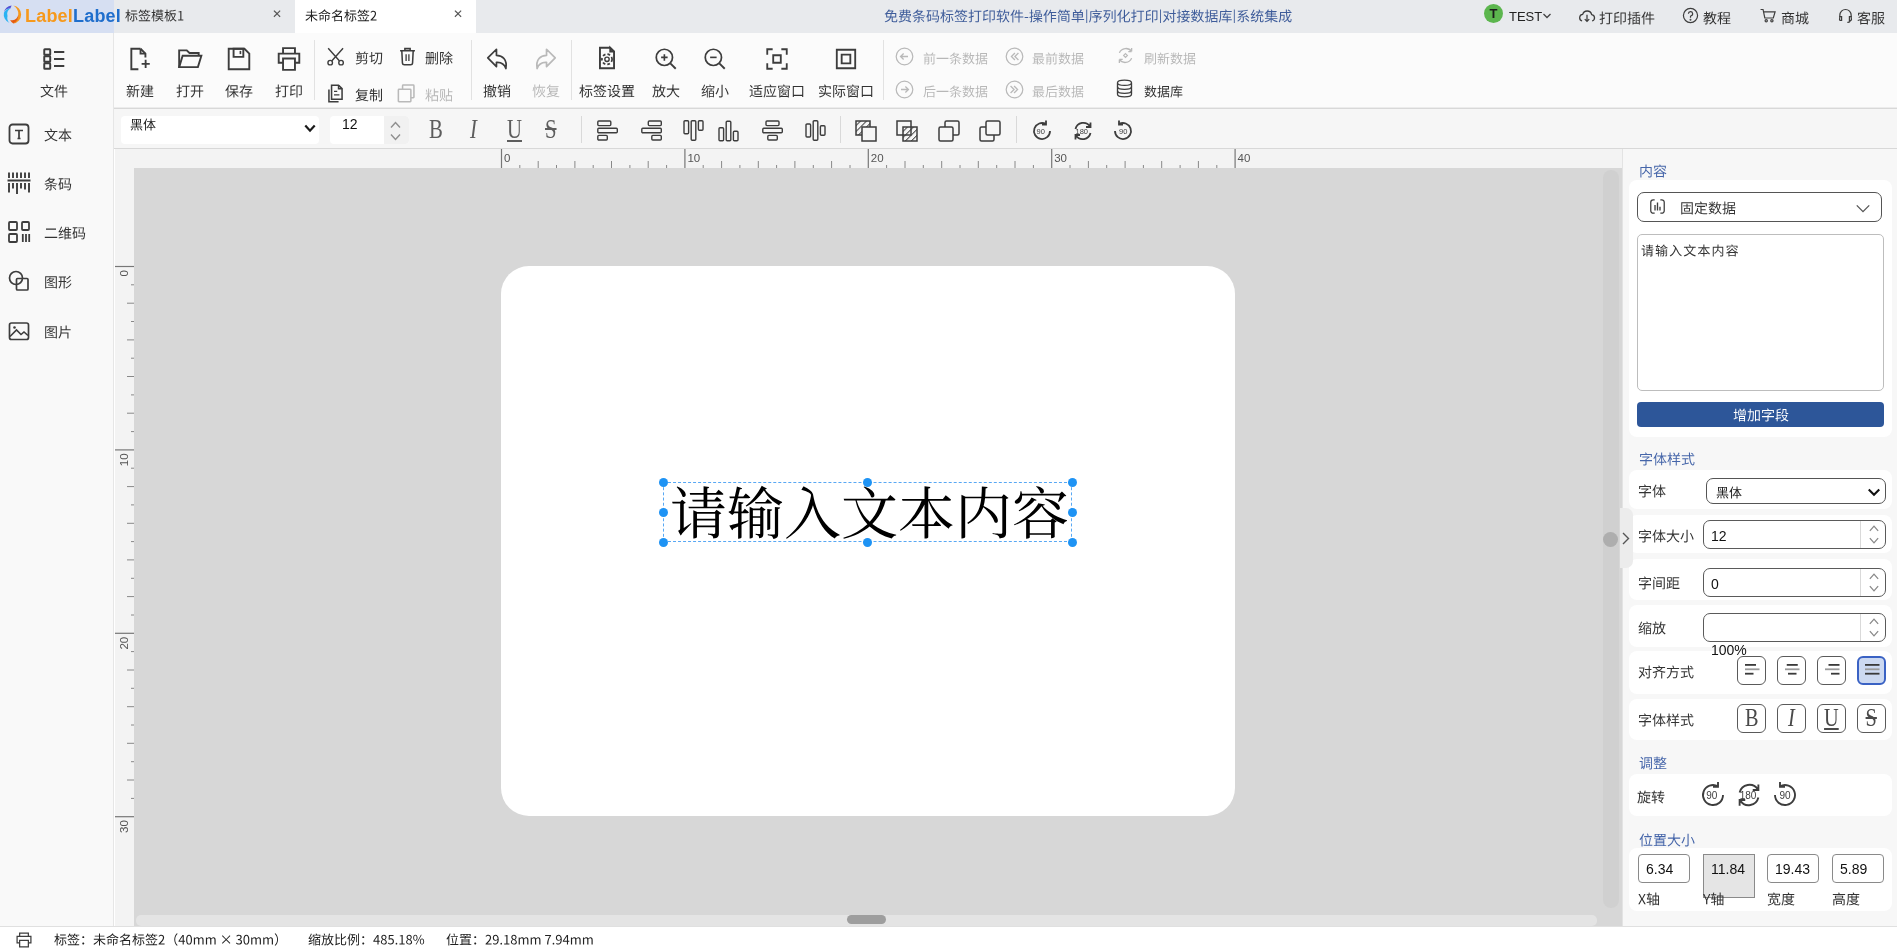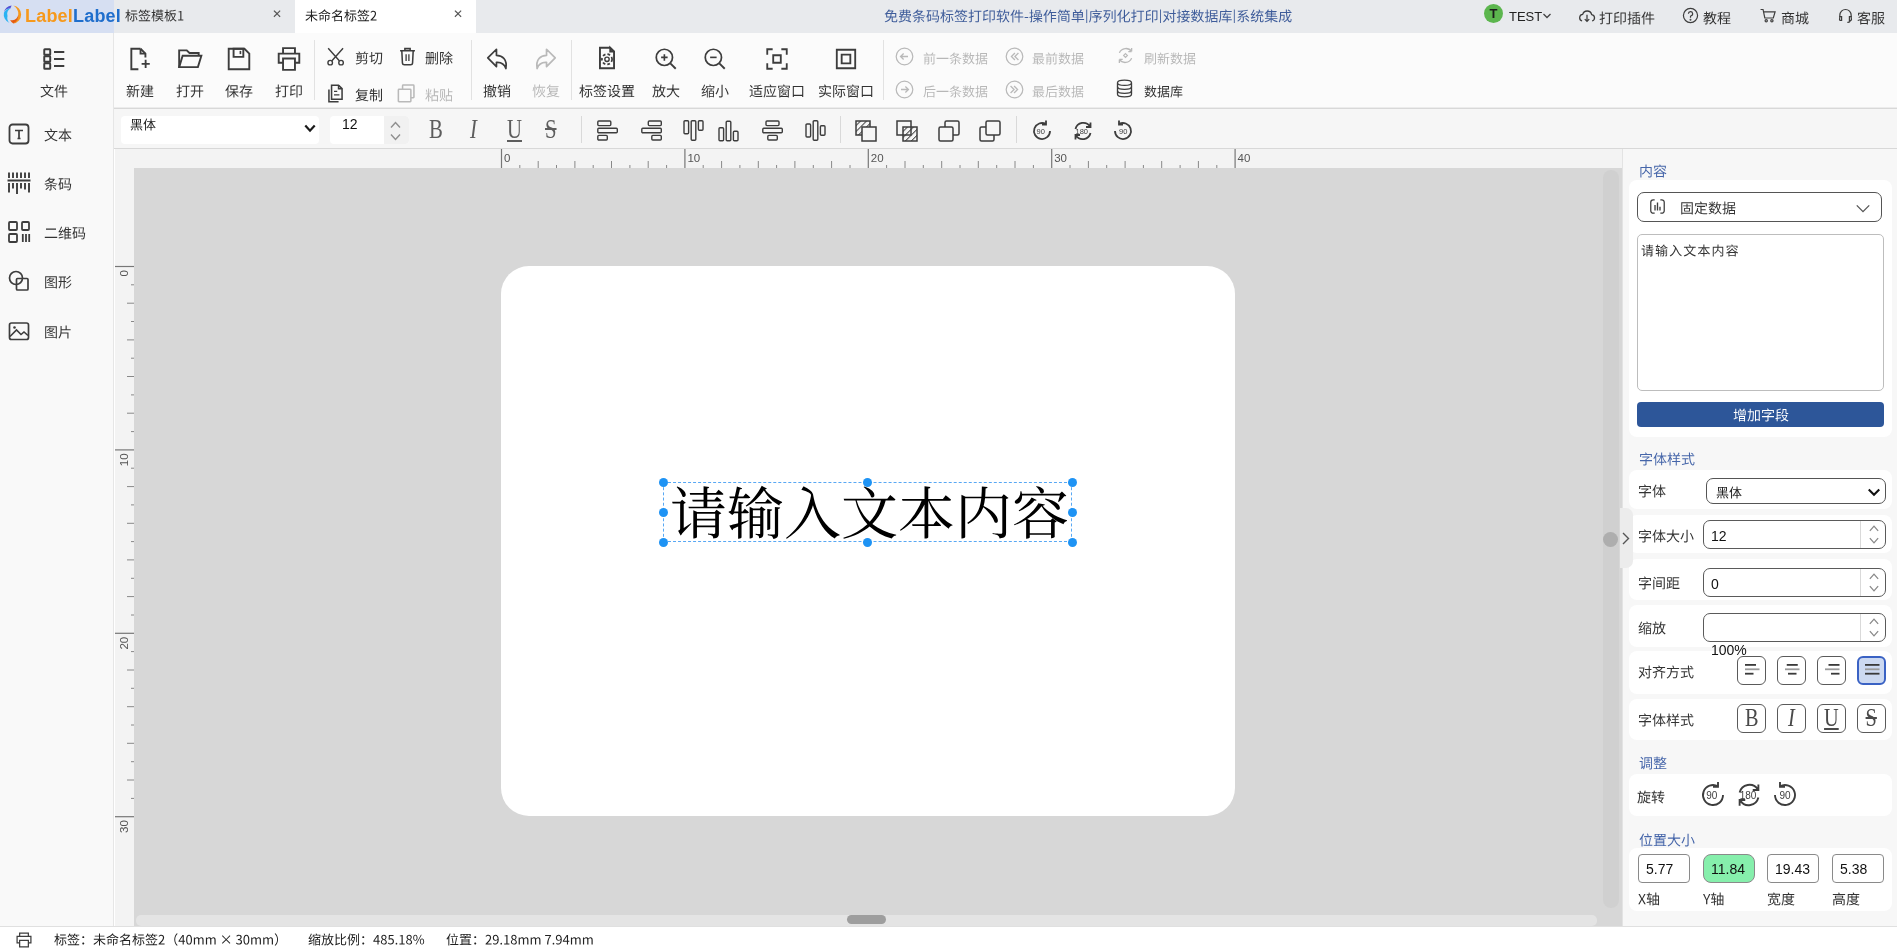--- a/index.html
+++ b/index.html
@@ -772,33 +772,33 @@
       <svg class="ic" width="30" height="30" viewBox="0 0 24 24">
         <path d="M4 12 A8 8 0 1 0 8 5.1" fill="none" stroke="#3d3d3d" stroke-width="1.5"></path>
         <path d="M8 1.5 V5.5 H12" fill="none" stroke="#3d3d3d" stroke-width="1.5"></path>
         <text x="7.5" y="15.5" font-size="8" fill="#3d3d3d" font-family="Liberation Sans">90</text>
       </svg>
     </div>
 <div class="tbi" style="left:16px;top:682px"><svg class="ck" style="width:56.0px;height:14.0px;vertical-align:-1.7px" viewBox="0 -880 4000 1000">
         <path fill="#4565a9" d="M369 -658V-585H914V-658ZM435 -509C465 -370 495 -185 503 -80L577 -102C567 -204 536 -384 503 -525ZM570 -828C589 -778 609 -712 617 -669L692 -691C682 -734 660 -797 641 -847ZM326 -34V38H955V-34H748C785 -168 826 -365 853 -519L774 -532C756 -382 716 -169 678 -34ZM286 -836C230 -684 136 -534 38 -437C51 -420 73 -381 81 -363C115 -398 148 -439 180 -484V78H255V-601C294 -669 329 -742 357 -815ZM1651 -748H1820V-658H1651ZM1417 -748H1582V-658H1417ZM1189 -748H1348V-658H1189ZM1190 -427V-6H1057V50H1945V-6H1808V-427H1495L1509 -486H1922V-545H1520L1531 -603H1895V-802H1117V-603H1454L1446 -545H1068V-486H1436L1424 -427ZM1262 -6V-68H1734V-6ZM1262 -275H1734V-217H1262ZM1262 -320V-376H1734V-320ZM1262 -172H1734V-113H1262ZM2461 -839C2460 -760 2461 -659 2446 -553H2062V-476H2433C2393 -286 2293 -92 2043 16C2064 32 2088 59 2100 78C2344 -34 2452 -226 2501 -419C2579 -191 2708 -14 2902 78C2915 56 2939 25 2958 8C2764 -73 2633 -255 2563 -476H2942V-553H2526C2540 -658 2541 -758 2542 -839ZM3464 -826V-24C3464 -4 3456 2 3436 3C3415 4 3343 5 3270 2C3282 23 3296 59 3301 80C3395 81 3457 79 3494 66C3530 54 3545 31 3545 -24V-826ZM3705 -571C3791 -427 3872 -240 3895 -121L3976 -154C3950 -274 3865 -458 3777 -598ZM3202 -591C3177 -457 3121 -284 3032 -178C3053 -169 3086 -151 3103 -138C3194 -249 3253 -430 3286 -577Z"></path>
       </svg></div>
 <div class="card" style="top:699px;height:63px"></div>
-<div class="tbi" style="left:15px;top:705px;width:52px;height:29px;background:#fff;border:1px solid #8a8a8a;border-radius:4px"><span style="font-size:14px;color:#111;margin:6px 0 0 7px;display:inline-block">5.77</span></div>
+<div class="tbi" style="left:15px;top:705px;width:52px;height:29px;background:#fff;border:1px solid #8a8a8a;border-radius:4px"><span style="font-size:14px;color:#111;margin:6px 0 0 7px;display:inline-block">6.34</span></div>
 <div class="tbi" style="left:15.0px;top:741px"><svg class="ck" style="width:22.0px;height:14.0px;vertical-align:-1.7px" viewBox="0 -880 1573 1000">
         <path fill="#333" d="M17 0H115L220 -198C239 -235 258 -272 279 -317H283C307 -272 327 -235 346 -198L455 0H557L342 -374L542 -733H445L347 -546C329 -512 315 -481 295 -438H291C267 -481 252 -512 233 -546L133 -733H31L231 -379ZM1104 -277H1236V-44H1104ZM1104 -344V-559H1236V-344ZM1433 -277V-44H1305V-277ZM1433 -344H1305V-559H1433ZM1233 -839V-627H1036V80H1104V24H1433V74H1503V-627H1308V-839ZM657 -332C666 -340 696 -346 731 -346H828V-203L617 -167L633 -94L828 -132V75H895V-146L1000 -167L996 -233L895 -215V-346H991V-414H895V-569H828V-414H724C753 -484 782 -567 806 -654H990V-724H824C832 -758 840 -792 846 -825L773 -840C768 -802 760 -762 752 -724H625V-654H735C714 -572 692 -504 682 -479C665 -435 651 -403 634 -398C642 -380 654 -346 657 -332Z"></path>
       </svg></div>
-<div class="tbi" style="left:80px;top:705px;width:52px;height:29px;background:#86efac;border:1px solid #8a8a8a;border-radius:8px"><span style="font-size:14px;color:#111;margin:6px 0 0 7px;display:inline-block">11.84</span></div>
+<div class="tbi" style="left:80px;top:705px;width:52px;height:44px;background:#e5e5e5;border:1px solid #8a8a8a;border-radius:0"><span style="font-size:14px;color:#111;margin:6px 0 0 7px;display:inline-block">11.84</span></div>
 <div class="tbi" style="left:79.7px;top:741px"><svg class="ck" style="width:21.4px;height:14.0px;vertical-align:-1.7px" viewBox="0 -880 1531 1000">
         <path fill="#333" d="M219 0H311V-284L532 -733H436L342 -526C319 -472 294 -420 268 -365H264C238 -420 216 -472 192 -526L97 -733H-1L219 -284ZM1062 -277H1194V-44H1062ZM1062 -344V-559H1194V-344ZM1391 -277V-44H1263V-277ZM1391 -344H1263V-559H1391ZM1191 -839V-627H994V80H1062V24H1391V74H1461V-627H1266V-839ZM615 -332C624 -340 654 -346 689 -346H786V-203L575 -167L591 -94L786 -132V75H853V-146L958 -167L954 -233L853 -215V-346H949V-414H853V-569H786V-414H682C711 -484 740 -567 764 -654H948V-724H782C790 -758 798 -792 804 -825L731 -840C726 -802 718 -762 710 -724H583V-654H693C672 -572 650 -504 640 -479C623 -435 609 -403 592 -398C600 -380 612 -346 615 -332Z"></path>
       </svg></div>
 <div class="tbi" style="left:144px;top:705px;width:52px;height:29px;background:#fff;border:1px solid #8a8a8a;border-radius:4px"><span style="font-size:14px;color:#111;margin:6px 0 0 7px;display:inline-block">19.43</span></div>
 <div class="tbi" style="left:144.4px;top:741px"><svg class="ck" style="width:28.0px;height:14.0px;vertical-align:-1.7px" viewBox="0 -880 2000 1000">
         <path fill="#333" d="M523 -190V-29C523 47 550 68 652 68C674 68 814 68 837 68C929 68 952 32 961 -120C941 -125 910 -136 893 -149C888 -17 881 1 832 1C800 1 682 1 658 1C607 1 598 -3 598 -30V-190ZM441 -316V-237C441 -156 413 -45 42 32C60 48 83 77 92 95C477 5 521 -130 521 -235V-316ZM201 -417V-101H276V-352H719V-107H797V-417ZM432 -828C445 -804 458 -776 470 -751H76V-568H146V-686H853V-568H926V-751H561C549 -781 528 -821 510 -850ZM597 -650V-585H404V-651H327V-585H174V-524H327V-452H404V-524H597V-451H672V-524H828V-585H672V-650ZM1386 -644V-557H1225V-495H1386V-329H1775V-495H1937V-557H1775V-644H1701V-557H1458V-644ZM1701 -495V-389H1458V-495ZM1757 -203C1713 -151 1651 -110 1579 -78C1508 -111 1450 -153 1408 -203ZM1239 -265V-203H1369L1335 -189C1376 -133 1431 -86 1497 -47C1403 -17 1298 1 1192 10C1203 27 1217 56 1222 74C1347 60 1469 35 1576 -7C1675 37 1792 65 1918 80C1927 61 1946 31 1962 15C1852 5 1749 -15 1660 -46C1748 -93 1821 -157 1867 -243L1820 -268L1807 -265ZM1473 -827C1487 -801 1502 -769 1513 -741H1126V-468C1126 -319 1119 -105 1037 46C1056 52 1089 68 1104 80C1188 -78 1201 -309 1201 -469V-670H1948V-741H1598C1586 -773 1566 -813 1548 -845Z"></path>
       </svg></div>
-<div class="tbi" style="left:209px;top:705px;width:52px;height:29px;background:#fff;border:1px solid #8a8a8a;border-radius:4px"><span style="font-size:14px;color:#111;margin:6px 0 0 7px;display:inline-block">5.38</span></div>
+<div class="tbi" style="left:209px;top:705px;width:52px;height:29px;background:#fff;border:1px solid #8a8a8a;border-radius:4px"><span style="font-size:14px;color:#111;margin:6px 0 0 7px;display:inline-block">5.89</span></div>
 <div class="tbi" style="left:209.10000000000002px;top:741px"><svg class="ck" style="width:28.0px;height:14.0px;vertical-align:-1.7px" viewBox="0 -880 2000 1000">
         <path fill="#333" d="M286 -559H719V-468H286ZM211 -614V-413H797V-614ZM441 -826 470 -736H59V-670H937V-736H553C542 -768 527 -810 513 -843ZM96 -357V79H168V-294H830V1C830 12 825 16 813 16C801 16 754 17 711 15C720 31 731 54 735 72C799 72 842 72 869 63C896 53 905 37 905 0V-357ZM281 -235V21H352V-29H706V-235ZM352 -179H638V-85H352ZM1386 -644V-557H1225V-495H1386V-329H1775V-495H1937V-557H1775V-644H1701V-557H1458V-644ZM1701 -495V-389H1458V-495ZM1757 -203C1713 -151 1651 -110 1579 -78C1508 -111 1450 -153 1408 -203ZM1239 -265V-203H1369L1335 -189C1376 -133 1431 -86 1497 -47C1403 -17 1298 1 1192 10C1203 27 1217 56 1222 74C1347 60 1469 35 1576 -7C1675 37 1792 65 1918 80C1927 61 1946 31 1962 15C1852 5 1749 -15 1660 -46C1748 -93 1821 -157 1867 -243L1820 -268L1807 -265ZM1473 -827C1487 -801 1502 -769 1513 -741H1126V-468C1126 -319 1119 -105 1037 46C1056 52 1089 68 1104 80C1188 -78 1201 -309 1201 -469V-670H1948V-741H1598C1586 -773 1566 -813 1548 -845Z"></path>
       </svg></div>
 </div>
 
 <div id="status">
  <svg class="abs" style="left:15px;top:5px" width="18" height="16" viewBox="0 0 24 22" fill="none" stroke="#3d3d3d" stroke-width="1.7">
       <path d="M6 6 V1.5 H18 V6 M6 15 H2.5 V6 H21.5 V15 H18"></path>
       <path d="M6 11.5 H18 V20.5 H6 Z"></path>
     </svg>

